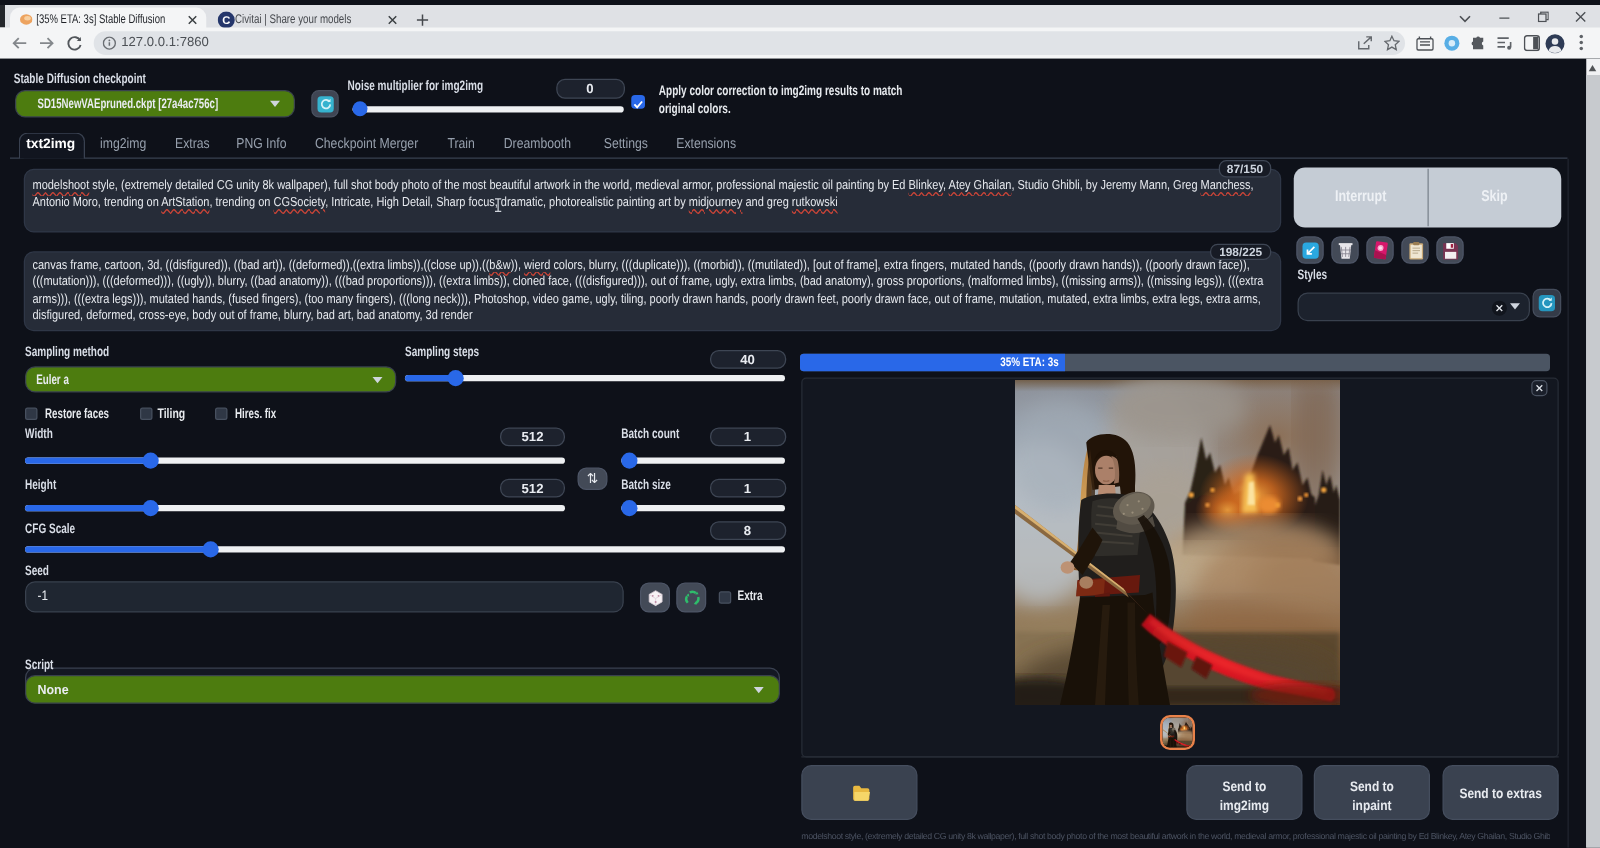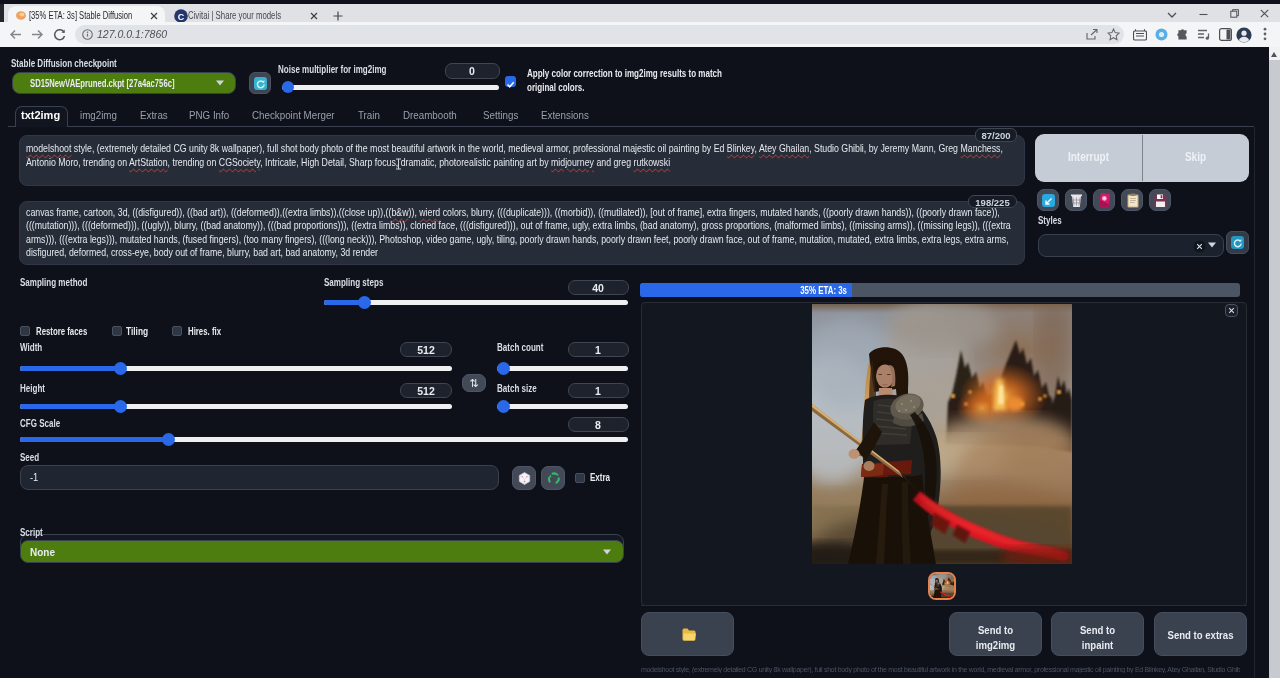--- a/index.html
+++ b/index.html
@@ -100,21 +100,21 @@
       </svg>
     <svg class="navic" style="left:53px;top:6px" width="13" height="13" viewBox="0 0 13 13">
         <path d="M11.2 4.6A5 5 0 1 0 11.5 8" fill="none" stroke="#53575c" stroke-width="1.5"></path>
         <path d="M11.7 1.5v3.3H8.4z" fill="#53575c"></path>
       </svg>
     <svg class="navic" style="left:82px;top:7px" width="11" height="11" viewBox="0 0 12 12">
         <circle cx="6" cy="6" r="5.2" fill="none" stroke="#6a6e73" stroke-width="1.2"></circle>
         <path d="M6 5.2v3" stroke="#6a6e73" stroke-width="1.3"></path>
         <circle cx="6" cy="3.6" r="0.8" fill="#6a6e73"></circle>
       </svg>
-    <div class="abs" style="left:97px;top:6px;font-size:10.5px;color:#4c5055;font-style:italic;">127.0.0.1:7860</div>
+    <div class="abs" style="left:97px;top:6px;font-size:10.5px;color:#4c5055;">127.0.0.1:7860</div>
 
     <svg class="navic" style="left:1085px;top:6px" width="14" height="13" viewBox="0 0 14 13">
         <path d="M2 5v6h8V8" fill="none" stroke="#65696e" stroke-width="1.15"></path>
         <path d="M6 7l6-5.5M8 1.5h4V5" fill="none" stroke="#65696e" stroke-width="1.15"></path>
       </svg>
     <svg class="navic" style="left:1107px;top:6px" width="13" height="13" viewBox="0 0 13 13">
         <path d="M6.5 1l1.7 3.6 3.9.5-2.9 2.7.8 3.9-3.5-2-3.5 2 .8-3.9L1 5.1l3.9-.5z" fill="none" stroke="#65696e" stroke-width="1.05"></path>
       </svg>
     <svg class="navic" style="left:1133px;top:6px" width="14" height="13" viewBox="0 0 14 13">
         <rect x="0.5" y="3" width="13" height="9" rx="1.2" fill="none" stroke="#4d5156" stroke-width="1.2"></rect>
@@ -187,21 +187,21 @@
       <div class="gtab" style="left:475px;">Settings</div>
       <div class="gtab" style="left:533px;">Extensions</div>
     </div>
 
     <div class="ta" style="left:19px; top:88px; width:1006px; height:51px;"></div>
     <div class="tat" style="left:26px; top:95.9px;"><span class="sq">modelshoot</span> style, (extremely detailed CG unity 8k wallpaper), full shot body photo of the most beautiful artwork in the world, medieval armor, professional majestic oil painting by Ed <span class="sq">Blinkey</span>, <span class="sq">Atey Ghailan</span>, Studio Ghibli, by Jeremy Mann, Greg <span class="sq">Manchess</span>,</div>
     <div class="tat" style="left:26px; top:109.6px;">Antonio Moro, trending on <span class="sq">ArtStation</span>, trending on <span class="sq">CGSociety</span>, Intricate, High Detail, Sharp focus, dramatic, photorealistic painting art by <span class="sq">midjourney</span> and greg <span class="sq">rutkowski</span></div>
     <svg class="abs" style="left:395px;top:111px" width="7" height="12" viewBox="0 0 7 12">
         <path d="M1 1h5M1 11h5M3.5 1v10" stroke="#cfd4db" stroke-width="1"></path>
       </svg>
-    <div class="counter" style="left:975px; top:81px; width:42px; height:13.5px; line-height:13px;">87/200</div>
+    <div class="counter" style="left:975px; top:81px; width:42px; height:13.5px; line-height:13px;">87/150</div>
 
     <div class="ta" style="left:19px; top:154px; width:1006px; height:64px;"></div>
     <div class="tat" style="left:26px; top:159.5px;">canvas frame, cartoon, 3d, ((disfigured)), ((bad art)), ((deformed)),((extra limbs)),((close up)),((<span class="sq">b&amp;w</span>)), <span class="sq">wierd</span> colors, blurry, (((duplicate))), ((morbid)), ((mutilated)), [out of frame], extra fingers, mutated hands, ((poorly drawn hands)), ((poorly drawn face)),</div>
     <div class="tat" style="left:26px; top:173px;">(((mutation))), (((deformed))), ((ugly)), blurry, ((bad anatomy)), (((bad proportions))), ((extra limbs)), cloned face, (((disfigured))), out of frame, ugly, extra limbs, (bad anatomy), gross proportions, (malformed limbs), ((missing arms)), ((missing legs)), (((extra</div>
     <div class="tat" style="left:26px; top:186.5px;">arms))), (((extra legs))), mutated hands, (fused fingers), (too many fingers), (((long neck))), Photoshop, video game, ugly, tiling, poorly drawn hands, poorly drawn feet, poorly drawn face, out of frame, mutation, mutated, extra limbs, extra legs, extra arms,</div>
     <div class="tat" style="left:26px; top:200px;">disfigured, deformed, cross-eye, body out of frame, blurry, bad art, bad anatomy, 3d render</div>
     <div class="counter" style="left:968px; top:147.5px; width:49px; height:13.5px; line-height:13px;">198/225</div>
 
     <div class="abs" style="left:1035px; top:86.5px; width:214px; height:48px; background:#c5ccd5; border-radius:9px;"></div>
     <div class="abs" style="left:1142px; top:87.5px; width:1px; height:46px; background:#7a818c;"></div>
@@ -260,20 +260,24 @@
     <div class="abs" style="left:1226px;top:184px;width:23px;height:23px;background:#343b48;border:1px solid #454d5c;border-radius:6px;">
       <div class="abs" style="left:4px;top:4px;width:13px;height:13px;background:#2596be;border-radius:3px;">
         <svg width="13" height="13" viewBox="0 0 13 13">
             <path d="M9.6 4.4A3.4 3.4 0 1 0 10.2 6.5" fill="none" stroke="#d6f2f8" stroke-width="1.4"></path>
             <path d="M10.4 2v2.6H7.8z" fill="#d6f2f8"></path>
           </svg>
       </div>
     </div>
 
     <div class="lbl" style="left:19.6px; top:229.2px;">Sampling method</div>
+    <div class="dd" style="left:20px; top:246.4px; width:297px; height:21px;">
+      <div class="ddt" style="left:8px; transform:translateY(-50%) scaleX(0.71);">Euler a</div>
+      <div class="caret" style="right:10px;"></div>
+    </div>
     <div class="lbl" style="left:324px; top:229.2px;">Sampling steps</div>
     <div class="numbox" style="left:567.5px; top:233px; width:61px; height:15px; line-height:14px;">40</div>
     <div class="track" style="left:324px; top:253px; width:304px;"></div>
     <div class="fill" style="left:324px; top:253px; width:40px;"></div>
     <div class="knob" style="left:357.5px; top:249px;"></div>
 
     <div class="cb" style="left:20px; top:279px;"></div>
     <div class="cbl" style="left:36px; top:277.7px; transform:scaleX(0.71);">Restore faces</div>
     <div class="cb" style="left:111.5px; top:279px;"></div>
     <div class="cbl" style="left:125.5px; top:277.7px; transform:scaleX(0.76);">Tiling</div>

